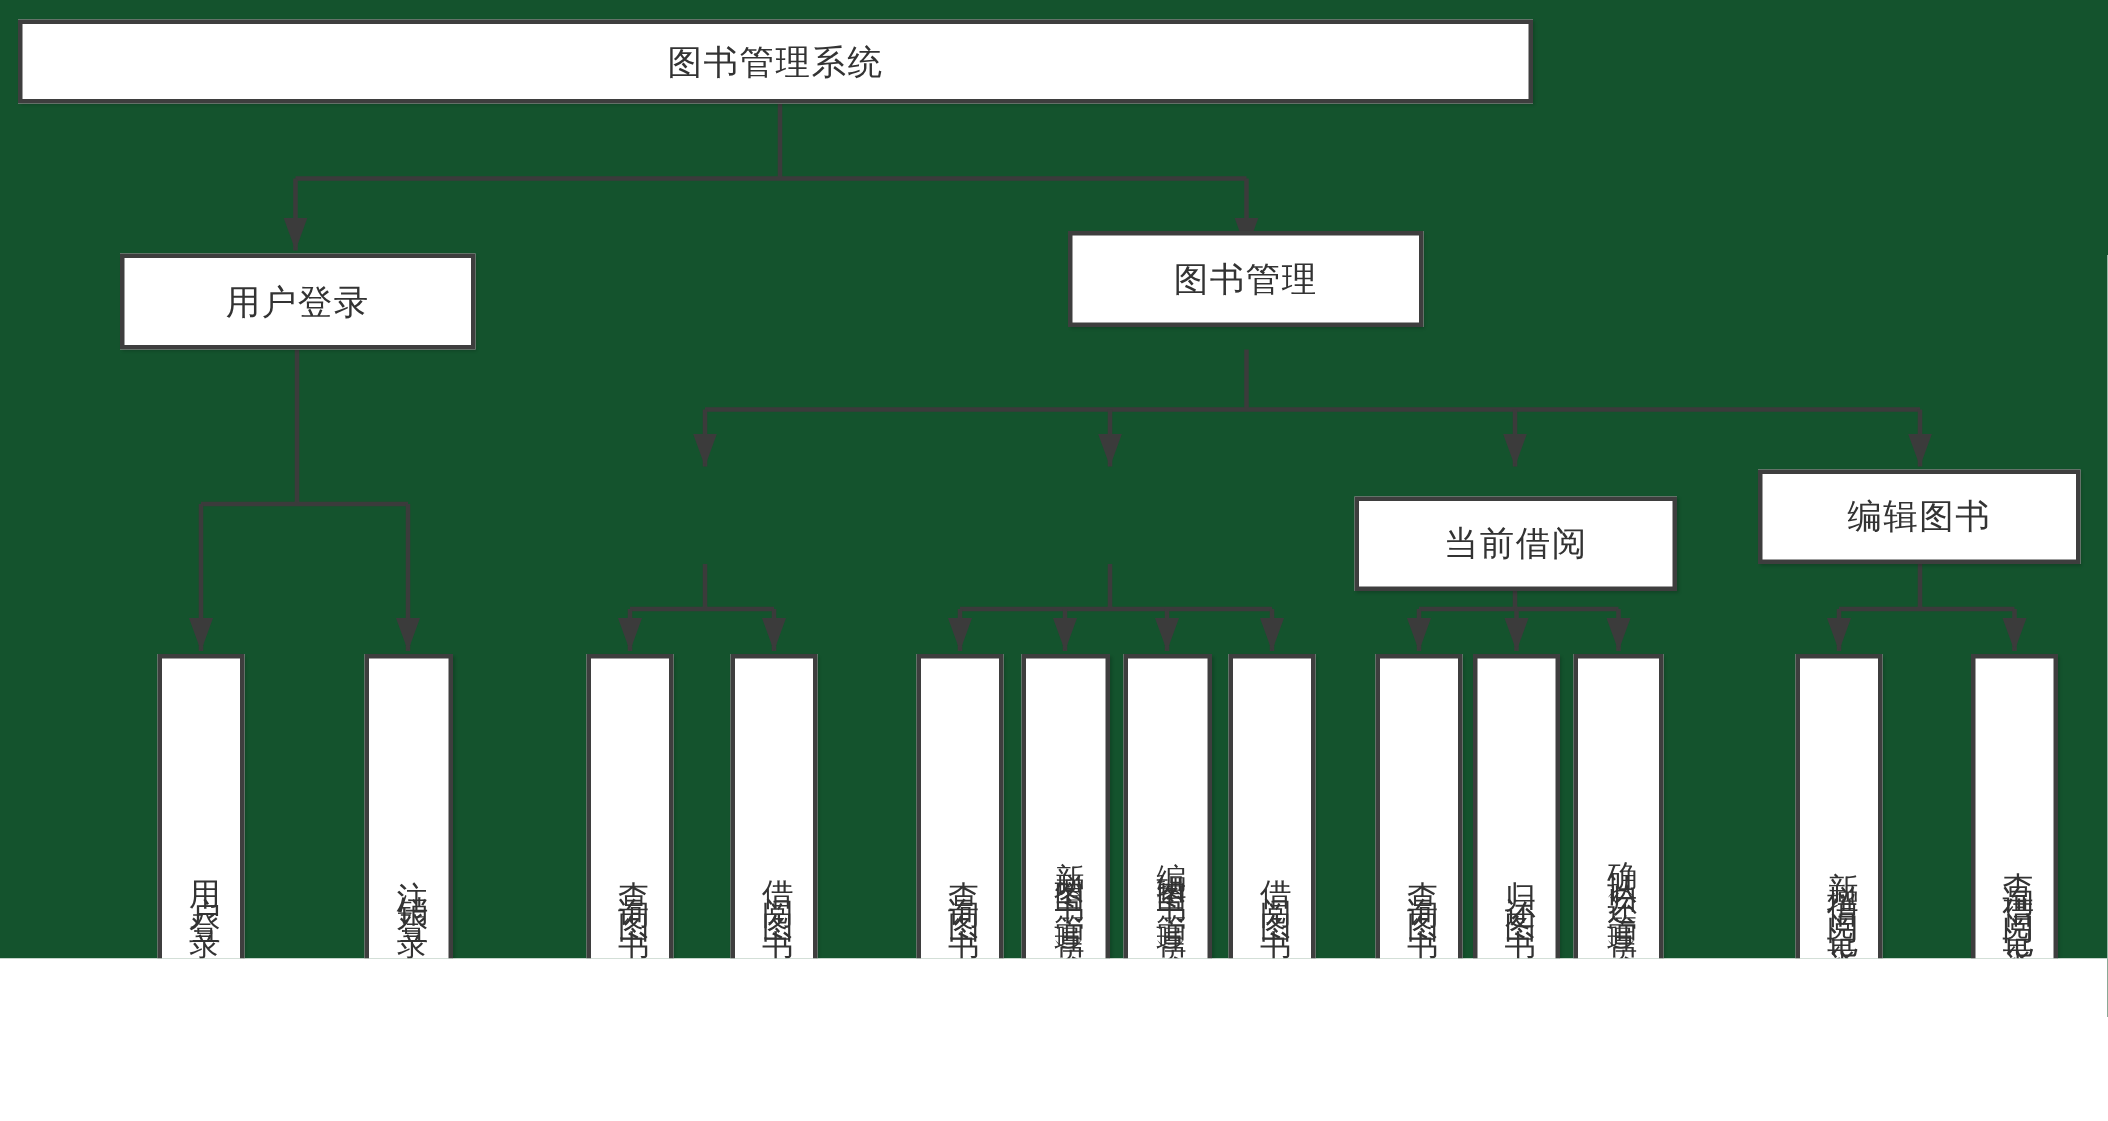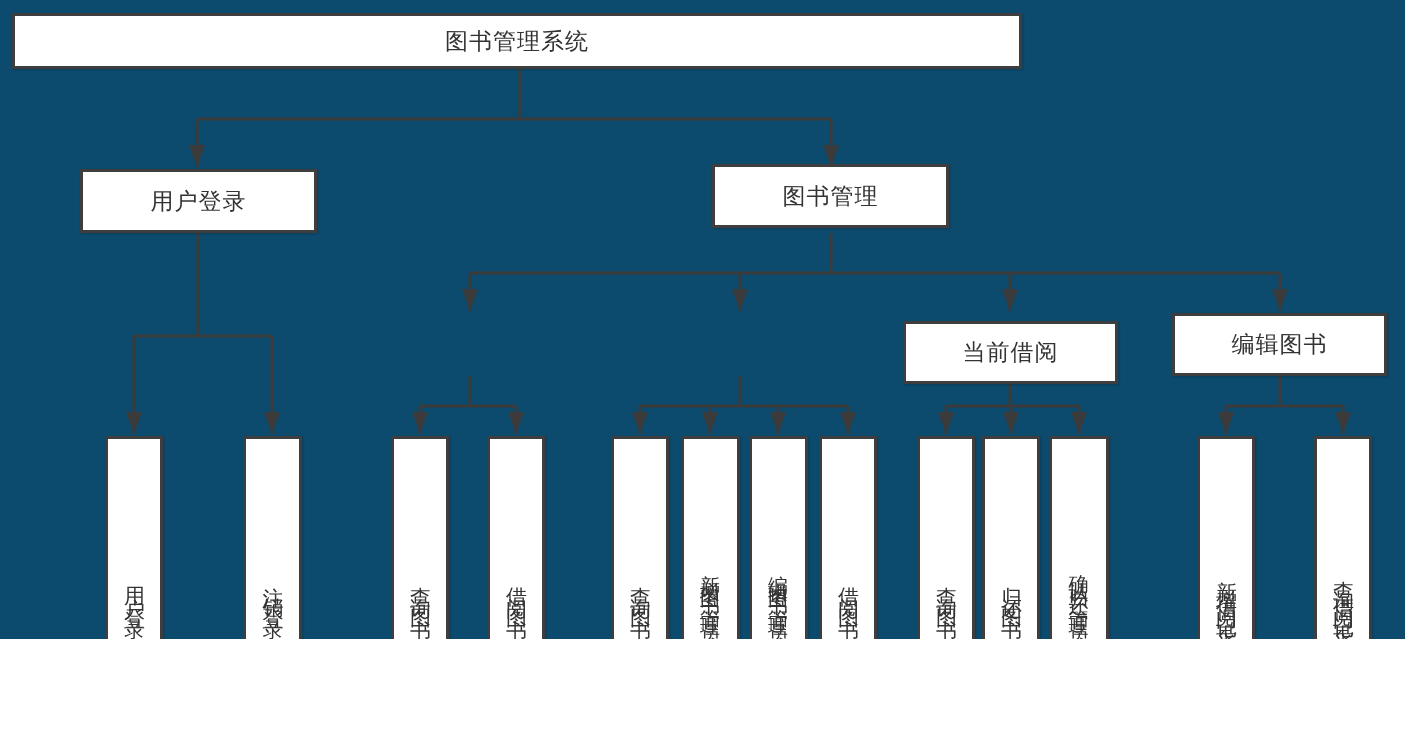--- a/index.html
+++ b/index.html
@@ -1,21 +1,21 @@
 <!DOCTYPE html>
 <html><head>
 <meta charset="utf-8">
 <style>
   html, body { margin: 0; padding: 0; background: #fff; }
   .canvas {
     position: relative;
     width: 1405px;
     height: 639px;
-    background: #0c4a6e;
-    font-family: Liberation Serif, serif;
+    background: #14532d;
+    font-family: Liberation Mono, monospace;
     overflow: hidden;
   }
   svg.connectors {
     position: absolute;
     left: 0; top: 0;
     width: 1405px; height: 747px;
     z-index: 1;
   }
   .box {
     position: absolute;
@@ -89,23 +89,23 @@
     <line x1="946" y1="406" x2="946" y2="434" stroke="#3b3b3b" stroke-width="3" marker-end="url(#ah)"></line>
     <line x1="1011" y1="406" x2="1011" y2="434" stroke="#3b3b3b" stroke-width="3" marker-end="url(#ah)"></line>
     <line x1="1079" y1="406" x2="1079" y2="434" stroke="#3b3b3b" stroke-width="3" marker-end="url(#ah)"></line>
     <line x1="1226" y1="406" x2="1226" y2="434" stroke="#3b3b3b" stroke-width="3" marker-end="url(#ah)"></line>
     <line x1="1343" y1="406" x2="1343" y2="434" stroke="#3b3b3b" stroke-width="3" marker-end="url(#ah)"></line>
   </svg>
 
   <div class="box h-box" style="left:12px; top:13px; width:1010px; height:56px;">图书管理系统</div>
 
   <div class="box h-box" style="left:80px; top:169px; width:237px; height:64px;">用户登录</div>
-  <div class="box h-box" style="left:712px; top:164px; width:237px; height:64px;text-align:right;">图书管理</div>
+  <div class="box h-box" style="left:712px; top:154px; width:237px; height:64px;text-align:right;">图书管理</div>
 
-  <div class="box h-box" style="left:903px; top:321px; width:215px; height:63px;">当前借阅</div>
+  <div class="box h-box" style="left:903px; top:331px; width:215px; height:63px;">当前借阅</div>
   <div class="box h-box" style="left:1172px; top:313px; width:215px; height:63px;">编辑图书</div>
 
   <div class="box leaf" style="left:105px; top:436px; width:58px; height:301px;">
     <span class="vtext">用户登录</span>
   </div>
   <div class="box leaf" style="left:243px; top:436px; width:59px; height:301px;">
     <span class="vtext">注销登录</span>
   </div>
 
   <div class="box leaf" style="left:391px; top:436px; width:58px; height:301px;">

